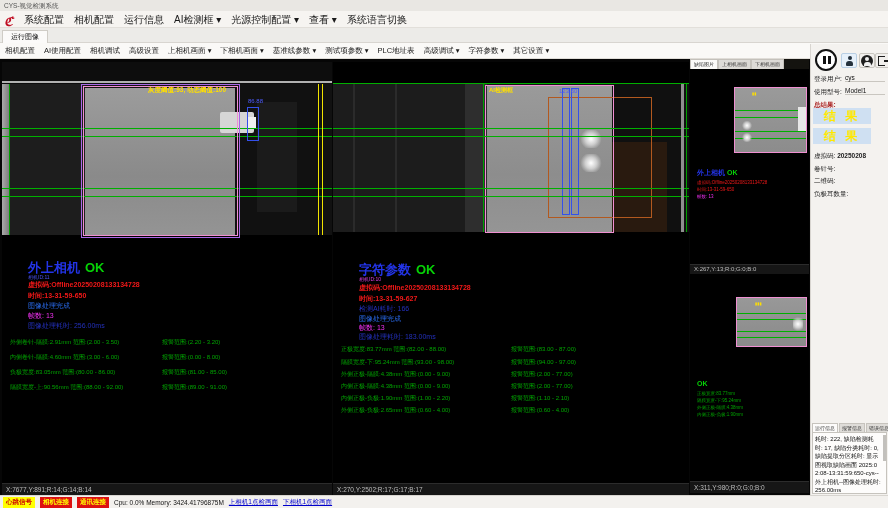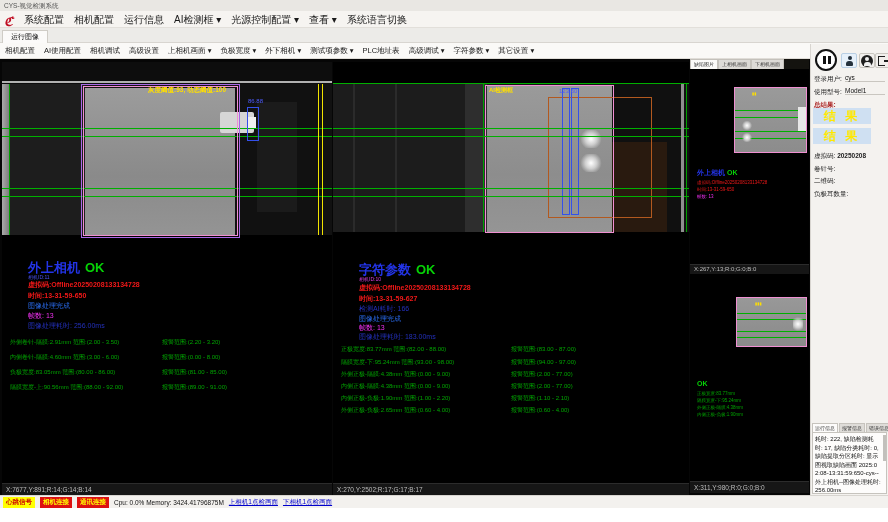--- a/index.html
+++ b/index.html
@@ -110,22 +110,22 @@
     <div class="runtab">运行图像</div>
   </div>
 
   <div class="abs toolbar">
     <div class="toolitems">
       <span>相机配置</span>
       <span>AI使用配置</span>
       <span>相机调试</span>
       <span>高级设置</span>
       <span>上相机画面 ▾</span>
-      <span>负极宽度 ▾</span>
-      <span>外下相机 ▾</span>
+      <span>下相机画面 ▾</span>
+      <span>基准线参数 ▾</span>
       <span>测试项参数 ▾</span>
       <span>PLC地址表</span>
       <span>高级调试 ▾</span>
       <span>字符参数 ▾</span>
       <span>其它设置 ▾</span>
     </div>
   </div>
 
   <div class="abs mainbg"></div>
 

